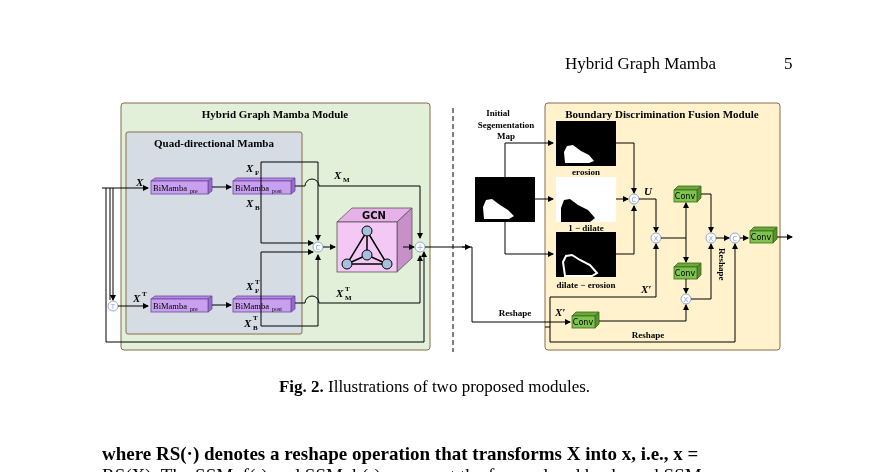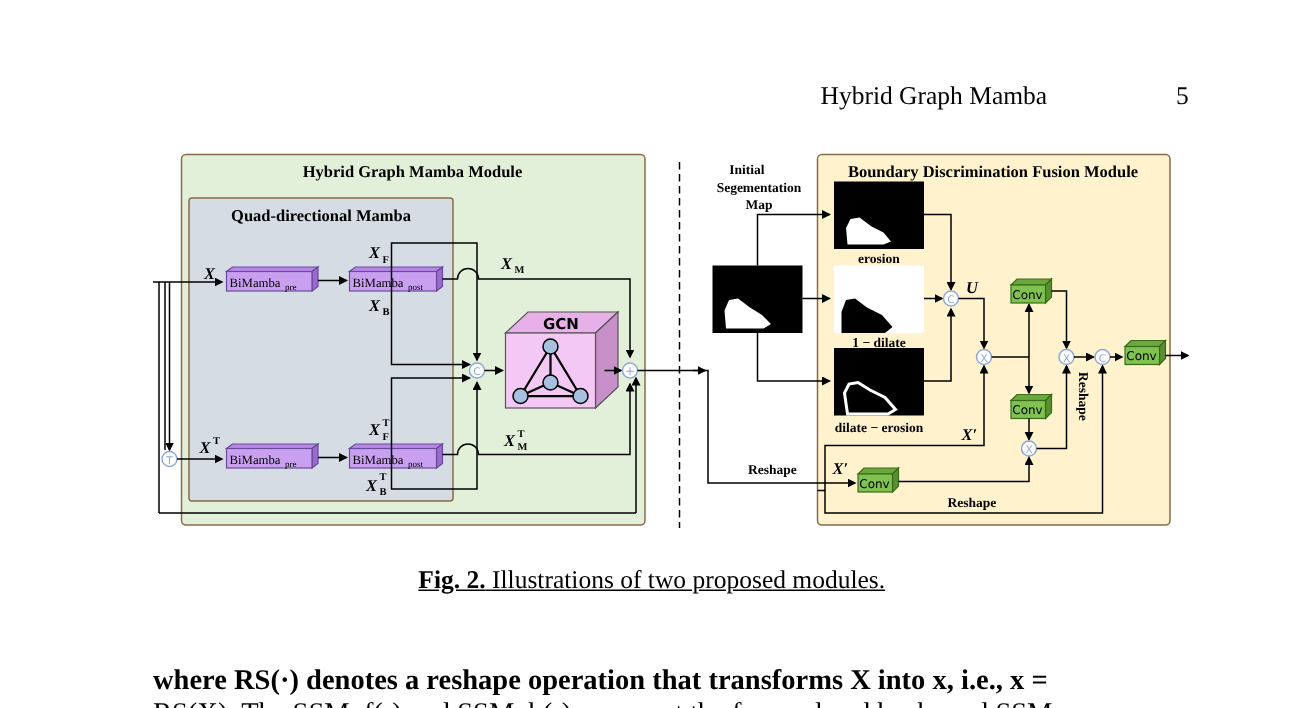--- a/index.html
+++ b/index.html
@@ -1,20 +1,20 @@
 <!DOCTYPE html>
 <html><head>
 <meta charset="utf-8">
 <style>
   html,body{margin:0;padding:0;background:#fff;}
   body{width:869px;height:472px;position:relative;overflow:hidden;font-family:"Liberation Serif","DejaVu Serif",serif;color:#000;}
-  .running-head{position:absolute;top:54px;left:547px;font-size:17px;}
+  .running-head{position:absolute;top:54px;left:565px;font-size:17px;}
   .page-num{position:absolute;top:54px;left:784px;font-size:17px;}
   .figure{position:absolute;left:0;top:0;width:869px;height:472px;}
-  .caption{position:absolute;top:377px;left:0;width:869px;text-align:center;font-size:17px;text-decoration:underline;}
+  .caption{position:absolute;top:377px;left:0;width:869px;text-align:center;font-size:17px;}
   .caption b{font-weight:bold;}
   .body-text{position:absolute;top:441px;left:102px;width:692px;font-size:19px;line-height:26px;text-align:justify;white-space:nowrap;font-weight:bold;}
   .body-text2{position:absolute;top:463px;left:102px;font-size:19px;line-height:26px;white-space:nowrap;}
   svg text{font-family:"Liberation Serif","DejaVu Serif",serif;}
   .sans{font-family:"DejaVu Sans","Liberation Sans",sans-serif;}
 </style>
 </head>
 <body>
 
 <div class="running-head">Hybrid Graph Mamba</div>

